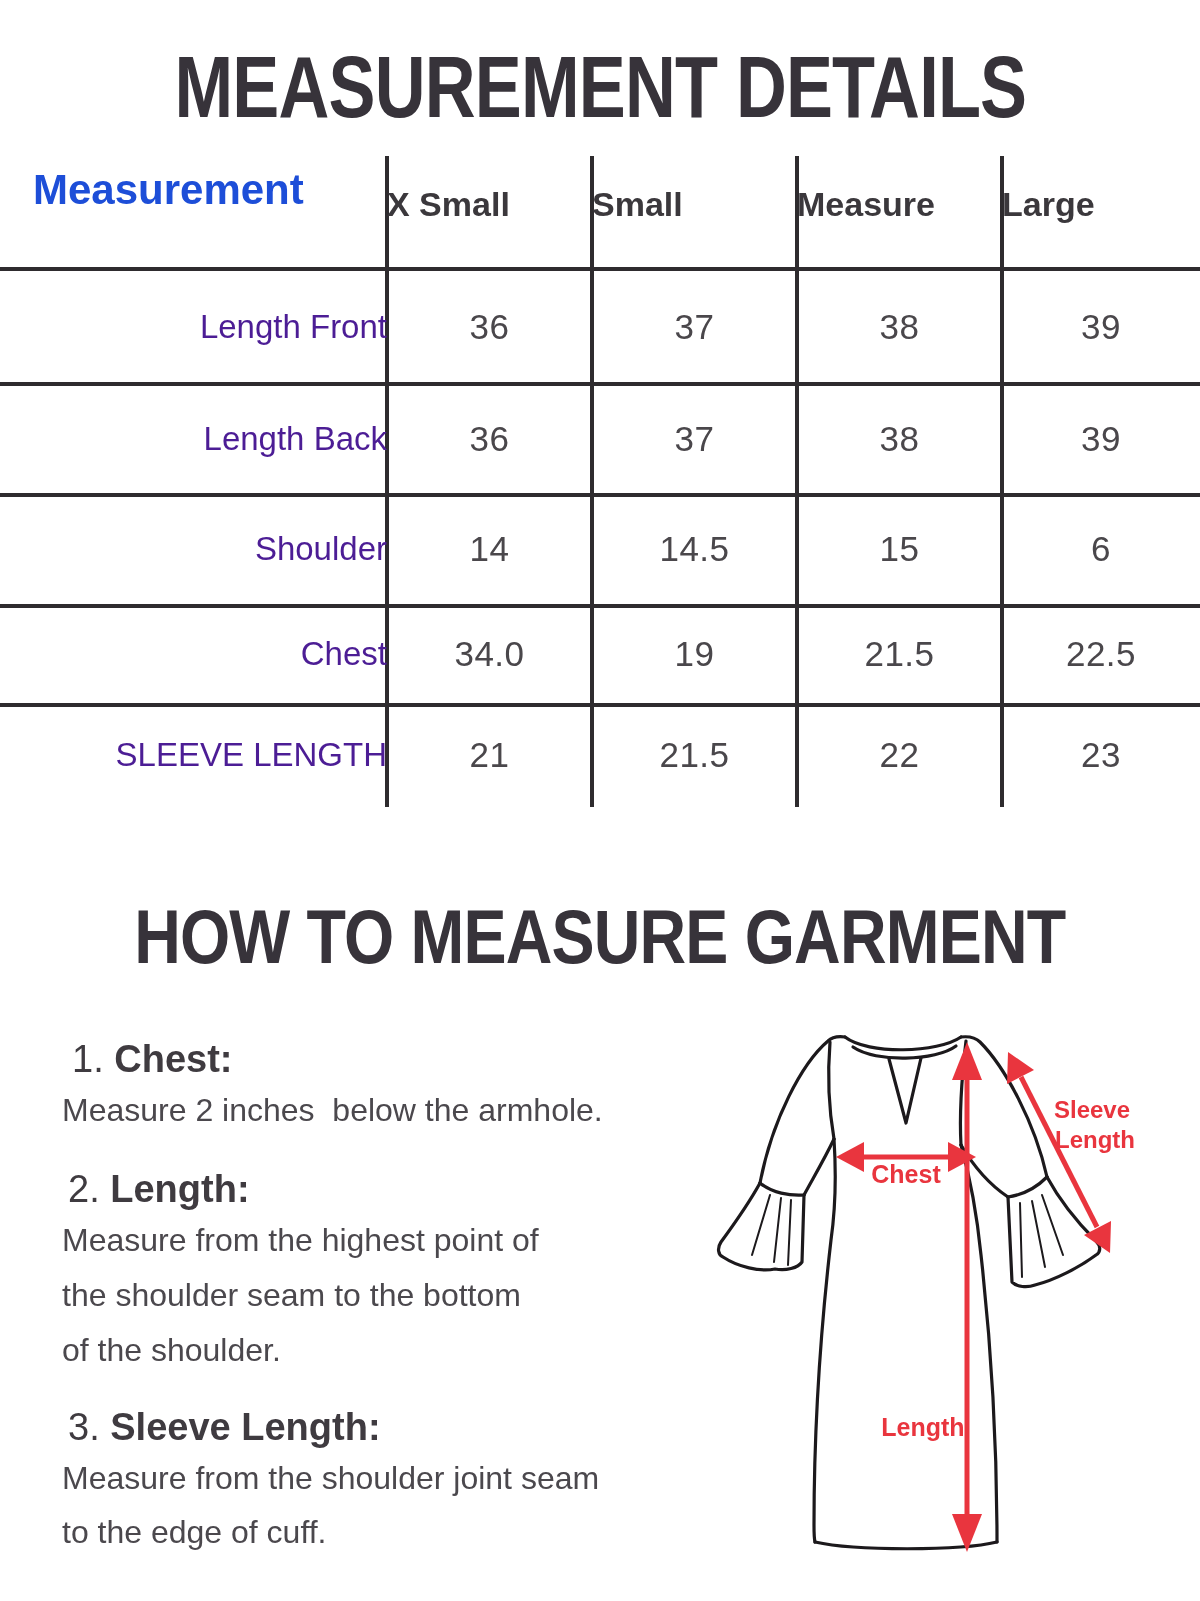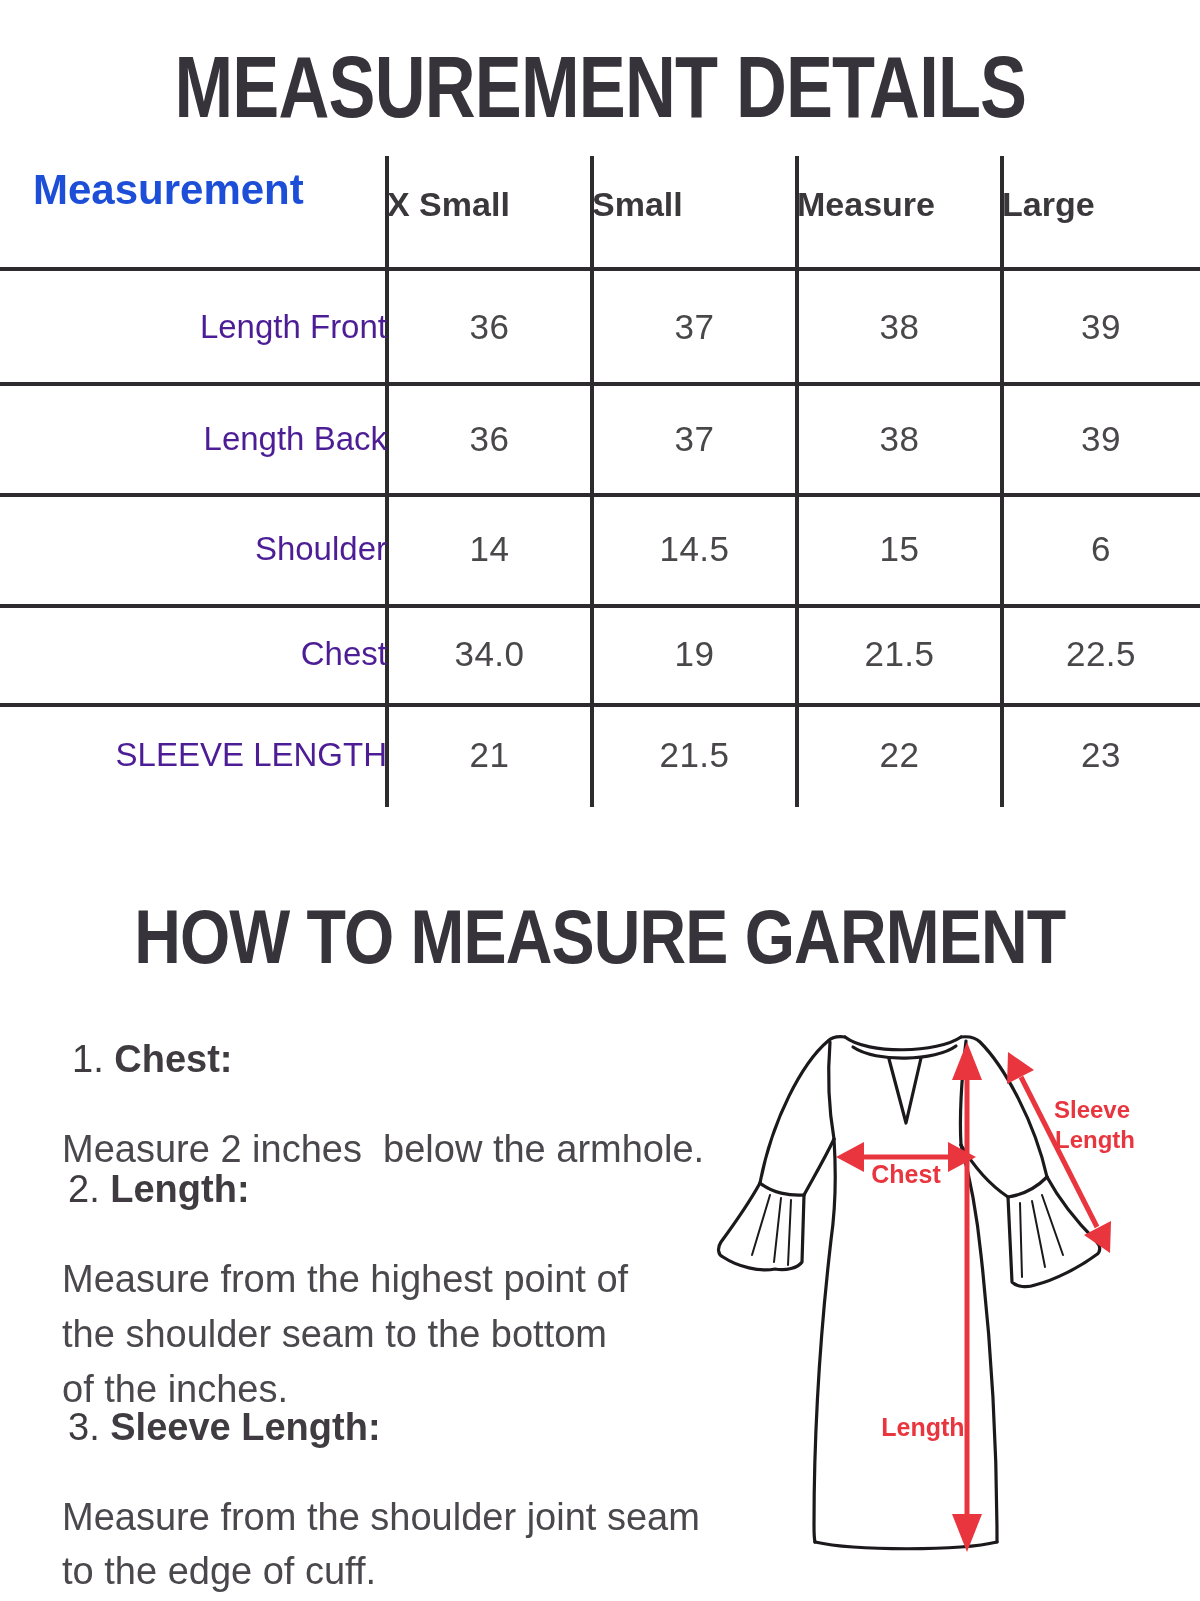--- a/index.html
+++ b/index.html
@@ -21,21 +21,21 @@
               font-size:34px;font-weight:bold;color:#3b383c;}
   .rlabel{position:absolute;left:0;width:387px;height:52px;line-height:52px;
           text-align:right;font-size:33px;color:#4c1d95;}
   .val{position:absolute;height:52px;line-height:52px;text-align:center;
        font-size:35px;color:#4a474b;letter-spacing:0.5px;}
   .c1{left:387px;width:205px}.c2{left:592px;width:205px}
   .c3{left:797px;width:205px}.c4{left:1002px;width:198px}
   
   .step-h{position:absolute;font-size:38px;color:#3f3b40;white-space:pre;}
   .step-h b{font-weight:bold;}
-  .step-line{position:absolute;font-size:38px;color:#4b484d;white-space:pre;margin-top:36px;}
+  .step-line{position:absolute;font-size:32px;color:#4b484d;white-space:pre;}
   
   .diagram{position:absolute;left:690px;top:1005px;width:500px;height:560px;}
   svg text{font-family:"Liberation Sans","DejaVu Sans",sans-serif;font-weight:bold;}
 </style>
 </head>
 <body>
 
 <div class="titlewrap" style="top:36px">
   <div class="h1">MEASUREMENT DETAILS</div>
 </div>
@@ -105,21 +105,21 @@
   <div class="h2">HOW TO MEASURE GARMENT</div>
 </div>
 
 <div>
   <div class="step-h" style="left:72px;top:1038px"><span>1.</span> <b>Chest:</b></div>
   <div class="step-line" style="left:62px;top:1092px">Measure 2 inches  below the armhole.</div>
 
   <div class="step-h" style="left:68px;top:1168px"><span>2.</span> <b>Length:</b></div>
   <div class="step-line" style="left:62px;top:1222px">Measure from the highest point of</div>
   <div class="step-line" style="left:62px;top:1277px">the shoulder seam to the bottom</div>
-  <div class="step-line" style="left:62px;top:1332px">of the inches.</div>
+  <div class="step-line" style="left:62px;top:1332px">of the shoulder.</div>
 
   <div class="step-h" style="left:68px;top:1406px"><span>3.</span> <b>Sleeve Length:</b></div>
   <div class="step-line" style="left:62px;top:1460px">Measure from the shoulder joint seam</div>
   <div class="step-line" style="left:62px;top:1514px">to the edge of cuff.</div>
 </div>
 
 <div class="diagram">
 <svg width="500" height="560" viewBox="0 0 500 560">
 
   <g stroke="#1c191c" stroke-width="3.2" fill="none" stroke-linecap="round" stroke-linejoin="round">

